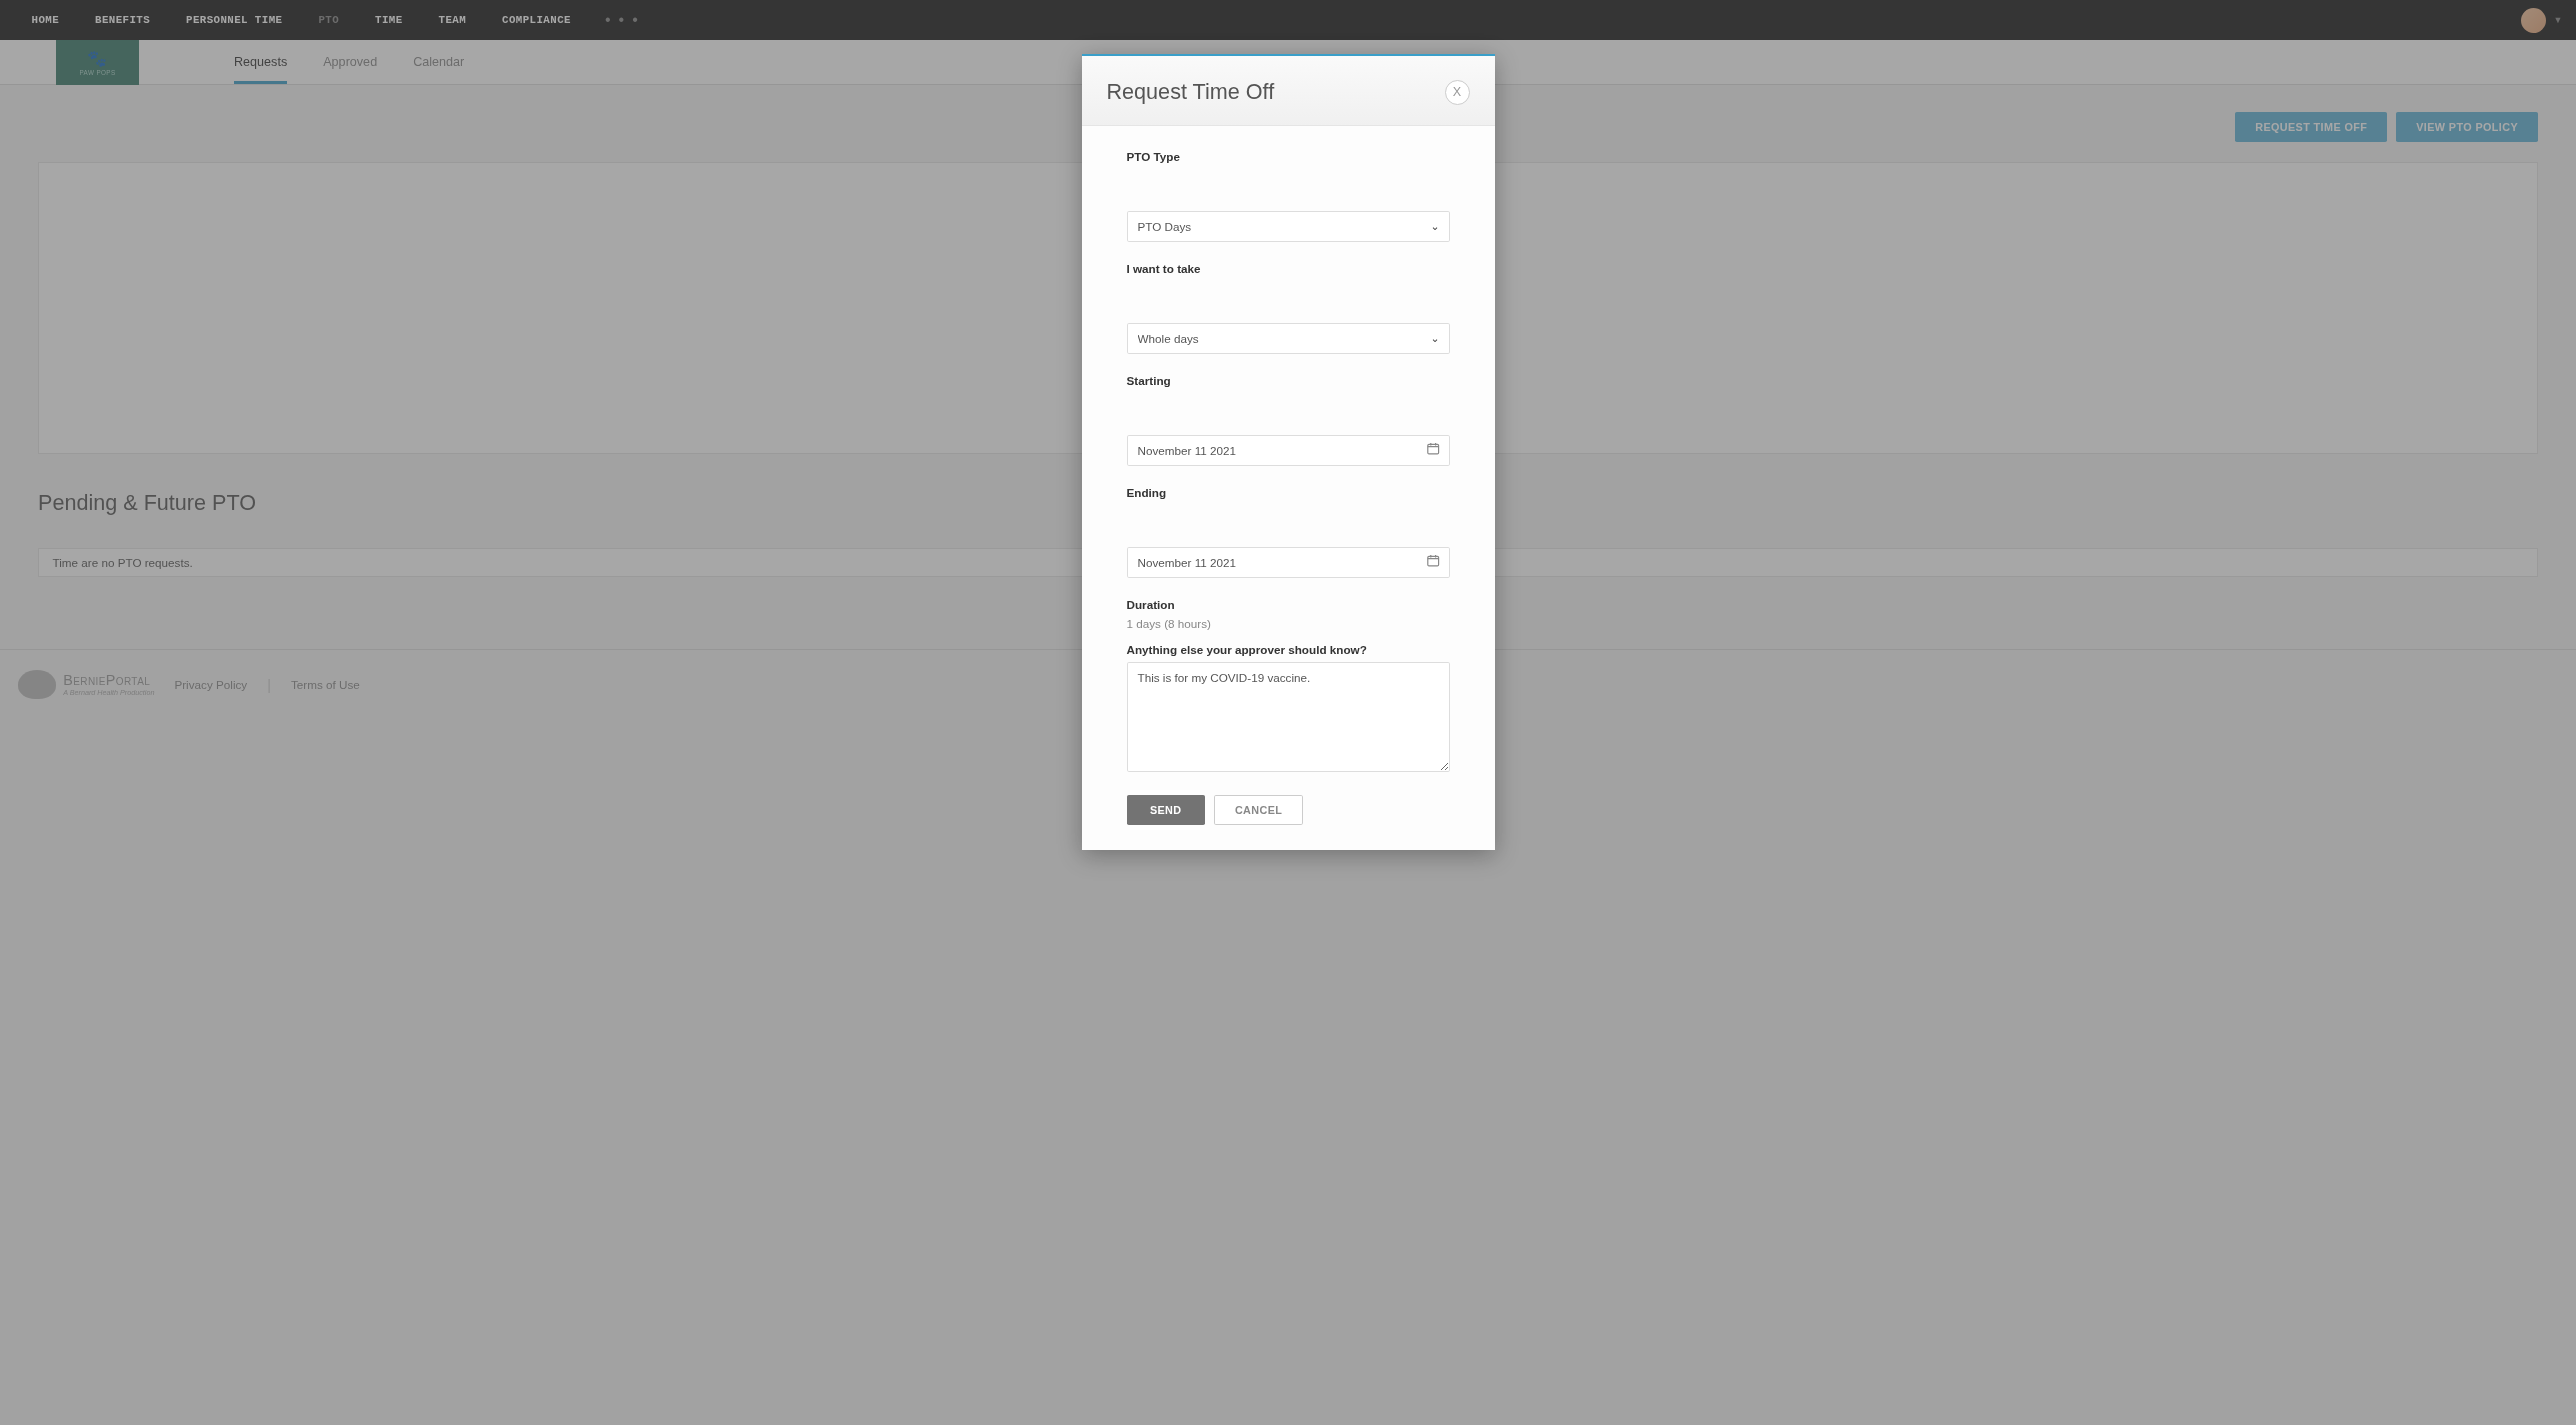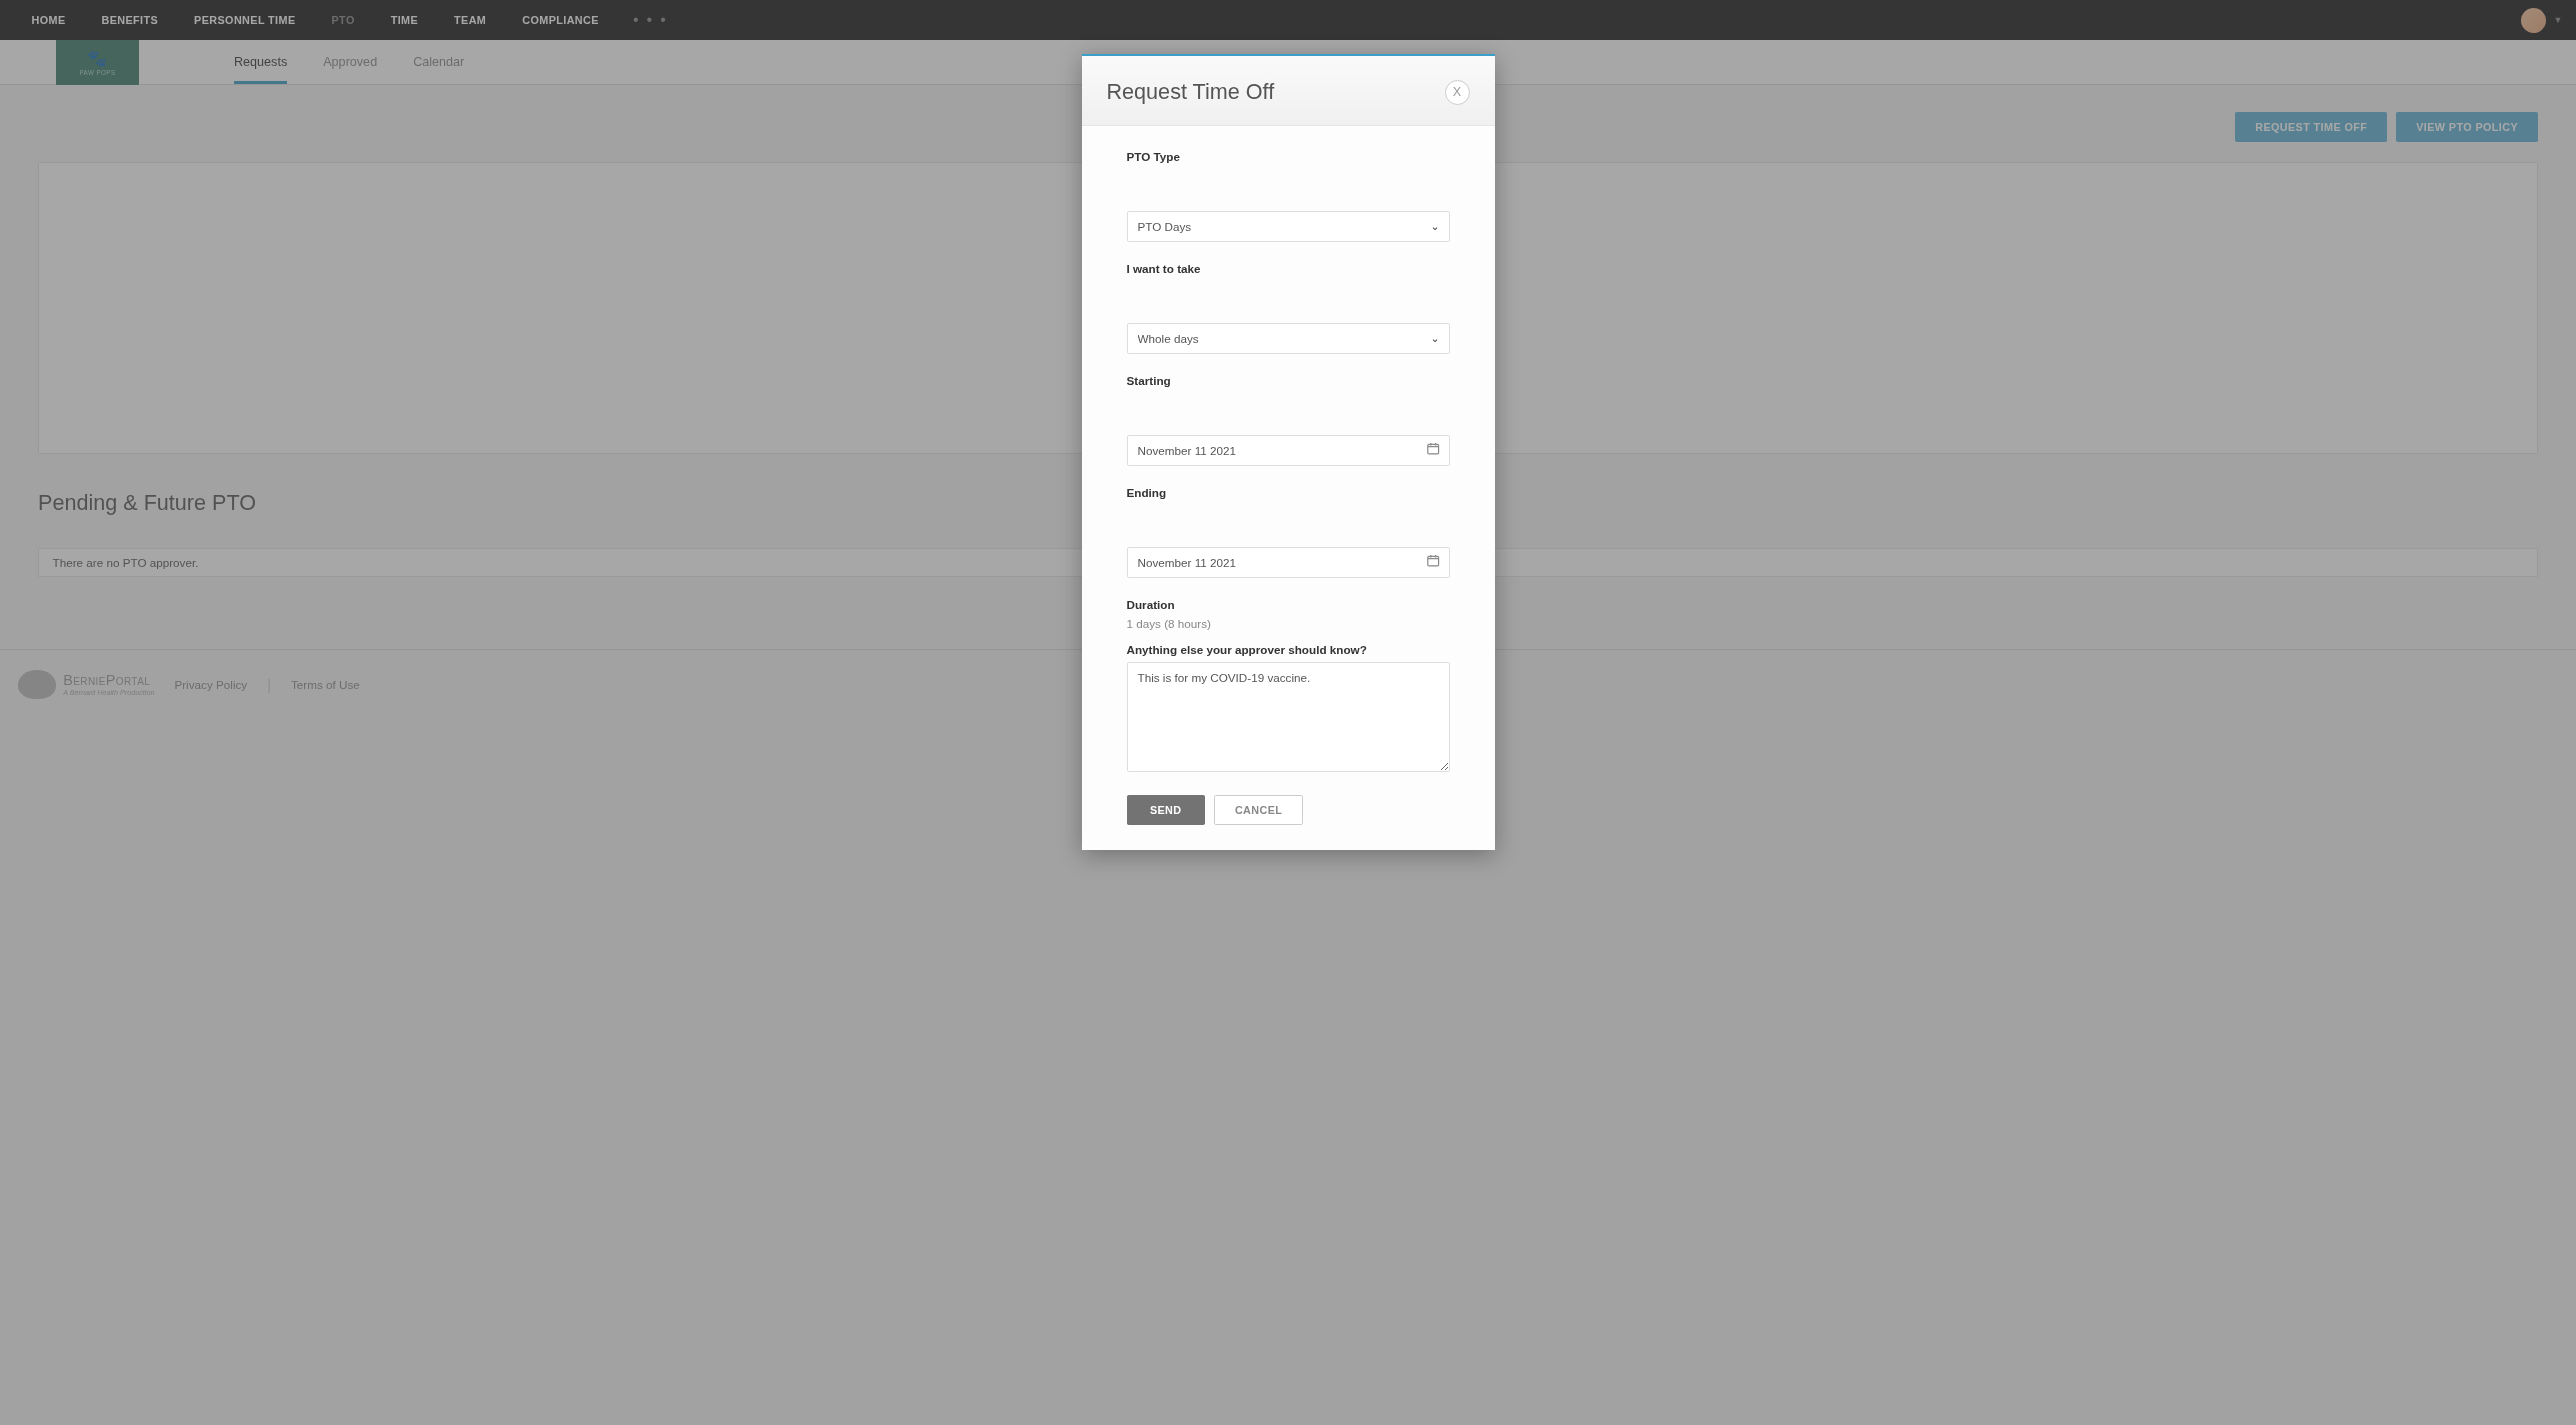--- a/index.html
+++ b/index.html
@@ -1,20 +1,20 @@
 <!DOCTYPE html>
 <html style="font-size:14.4px"><head>
   <meta charset="utf-8">
   <style>
     * { box-sizing: border-box; margin: 0; padding: 0; }
     body { font-family: "Helvetica Neue", Arial, sans-serif; background: #f5f5f5; color: #333; overflow: hidden; }
     
     .topnav { background: #1a1a1a; height: 40px; display: flex; align-items: center; padding: 0 13.5px; justify-content: space-between; }
     .topnav-left { display: flex; align-items: center; gap: 0; }
-    .topnav-item { color: #fff; font-size: 10.8px; font-weight: 700; padding: 0 18px; height: 40px; display: flex; align-items: center; cursor: pointer; letter-spacing: 0.4px; }
+    .topnav-item { color: #fff; font-size: 10.8px; font-weight: 700; padding: 0 18px; height: 40px; display: flex; align-items: center; cursor: pointer; letter-spacing: 0.4px; font-family: Liberation Mono, monospace; }
     .topnav-item.active { color: #888; }
     .more-dots { color: #888; padding: 0 16px; font-size: 16px; letter-spacing: 1.8px; cursor: pointer; }
     .topnav-right { display: flex; align-items: center; gap: 7.2px; }
     .avatar { width: 25px; height: 25px; border-radius: 50%; background: linear-gradient(135deg, #f5c6a0, #e8a87c); }
     .caret-down { color: #888; font-size: 9px; }
     
     .subnav { background: #fff; height: 45px; border-bottom: 0.9px solid #ddd; display: flex; align-items: stretch; padding-left: 56px; }
     .logo-box { width: 83px; height: 45px; background: #3a7a6b; display: flex; flex-direction: column; align-items: center; justify-content: center; color: #aed6cc; }
     .logo-paw { font-size: 16px; }
     .logo-text { font-size: 6.3px; letter-spacing: 0.4px; margin-top: 0.9px; }
@@ -98,21 +98,21 @@
   </div>
 </div>
 
 <div class="content">
   <div class="action-row">
     <button class="btn btn-primary">REQUEST TIME OFF</button>
     <button class="btn btn-primary">VIEW PTO POLICY</button>
   </div>
   <div class="panel"></div>
   <h2 class="section-title">Pending &amp; Future PTO</h2>
-  <div class="empty-row">There are no PTO approver.</div>
+  <div class="empty-row">Time are no PTO requests.</div>
 </div>
 
 <div class="footer">
   <div class="footer-logo">
     <div class="footer-logo-icon"></div>
     <div class="footer-logo-text">
       <span class="footer-logo-name">BerniePortal</span>
       <span class="footer-logo-sub">A Bernard Health Production</span>
     </div>
   </div>

